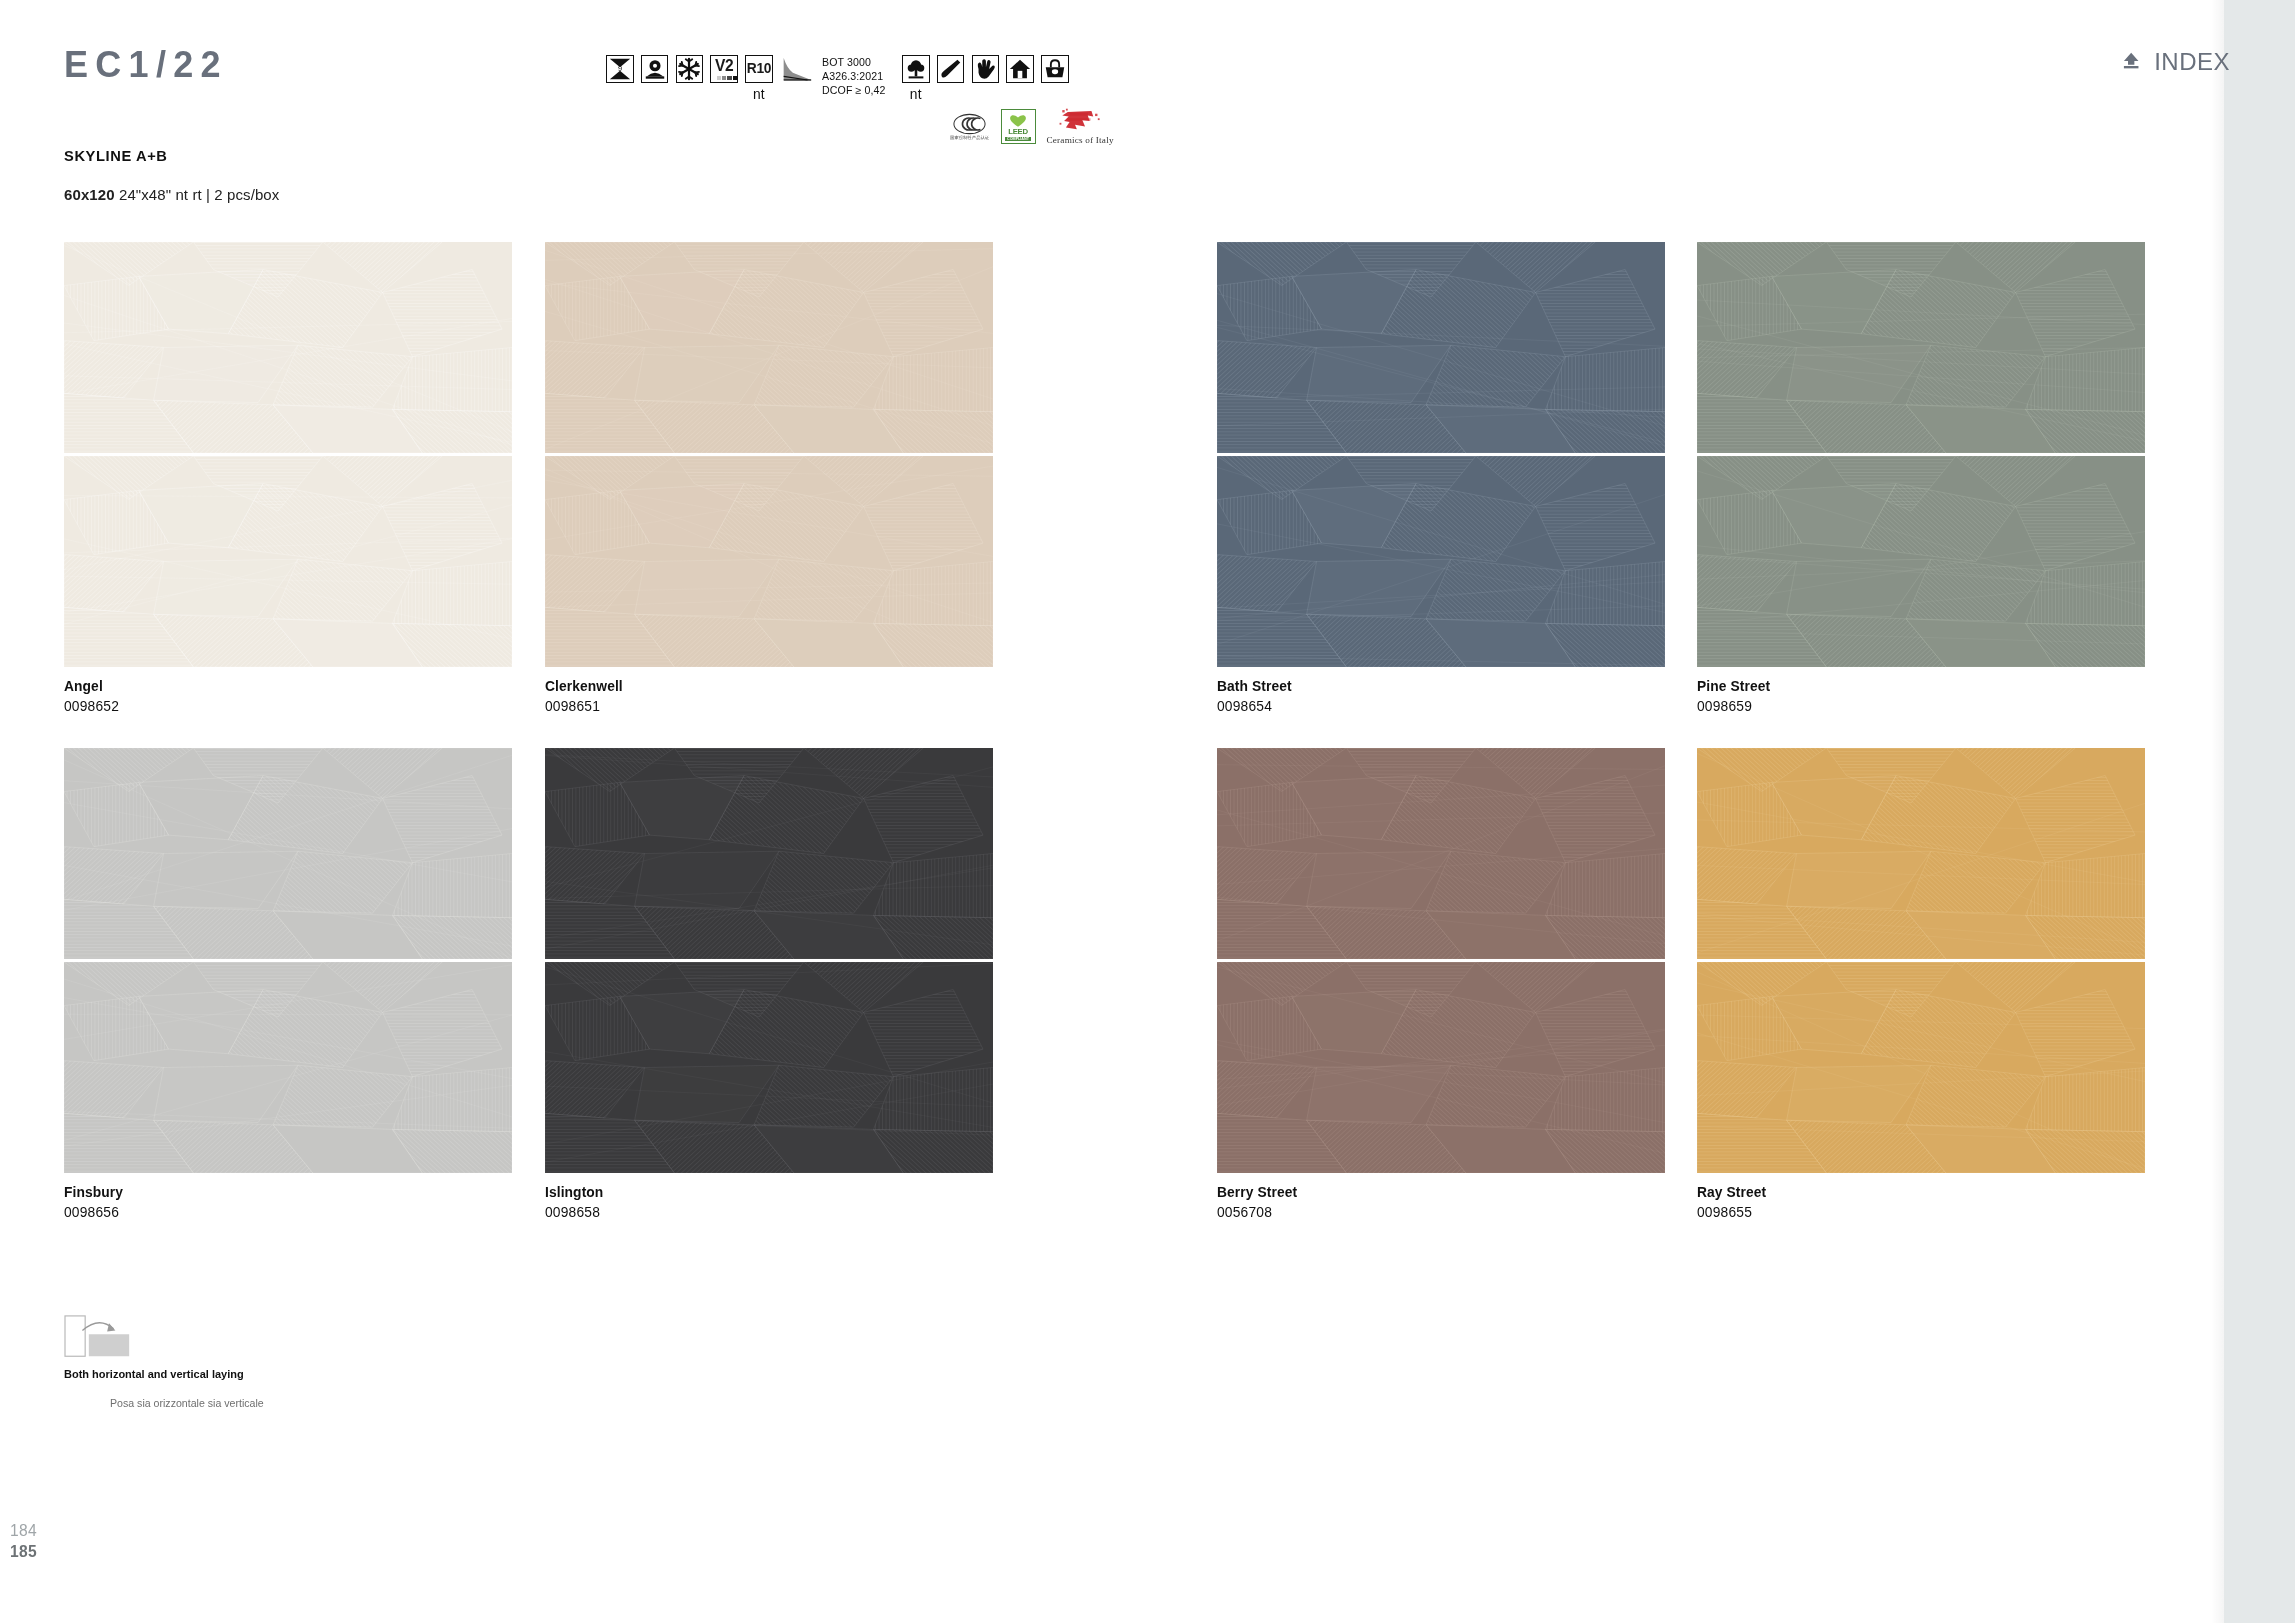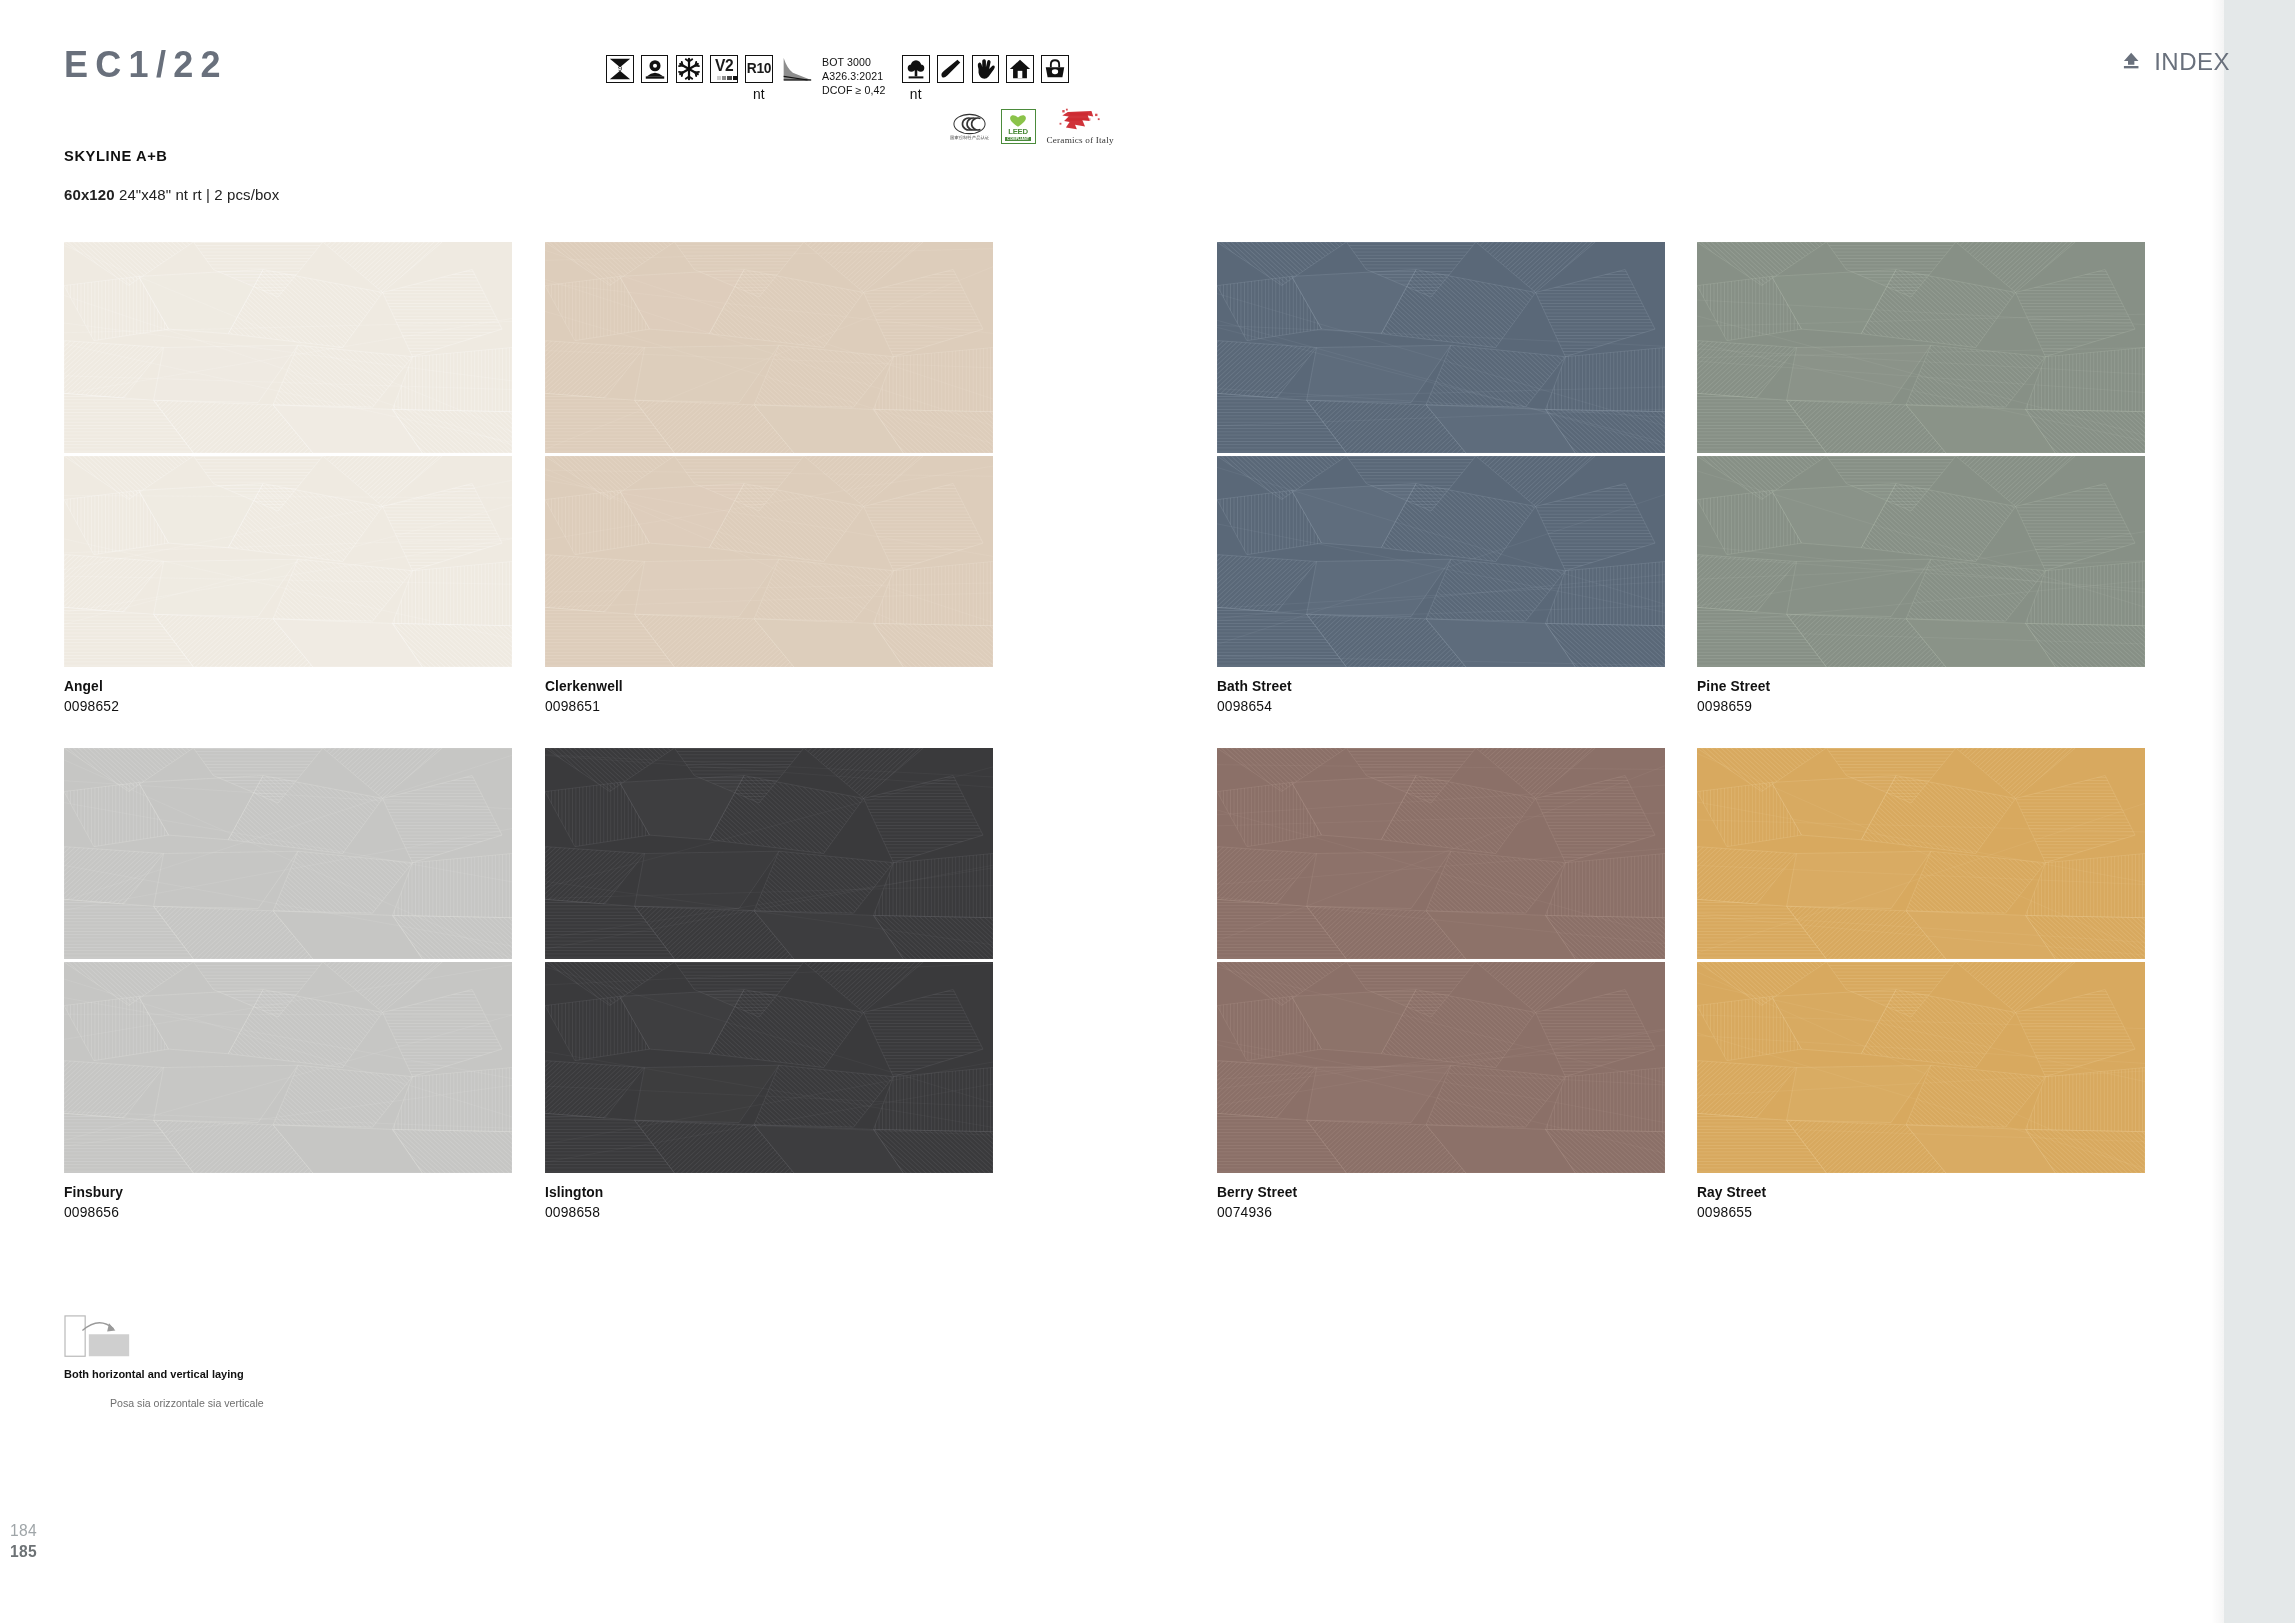--- a/index.html
+++ b/index.html
@@ -1119,21 +1119,21 @@
           <line x1="0" y1="10.9" x2="900" y2="263.4" stroke="#bda49a" stroke-width="1.2" opacity="0.175"></line>
           <line x1="0" y1="312.7" x2="900" y2="148.9" stroke="#bda49a" stroke-width="1.2" opacity="0.175"></line>
           <line x1="0" y1="256.1" x2="900" y2="181.6" stroke="#bda49a" stroke-width="1.2" opacity="0.175"></line>
           <line x1="0" y1="170.8" x2="900" y2="350.1" stroke="#bda49a" stroke-width="1.2" opacity="0.175"></line>
           <line x1="0" y1="215.5" x2="900" y2="268.2" stroke="#bda49a" stroke-width="1.2" opacity="0.175"></line>
           <line x1="0" y1="276.8" x2="900" y2="146.2" stroke="#bda49a" stroke-width="1.2" opacity="0.175"></line>
         </svg>
       </div>
       <div class="tile-caption">
         <div class="tile-name">Berry Street</div>
-        <div class="tile-code">0074936</div>
+        <div class="tile-code">0056708</div>
       </div>
     </div>
     <div class="tile-group" style="left: 1697px; top: 748px; width: 448px;">
       <div class="tile" style="width: 448px; height: 211px; background: rgb(216, 169, 95);">
         <svg viewBox="0 0 900 460" preserveAspectRatio="none">
           <defs>
             <pattern id="h122" width="7" height="7" patternUnits="userSpaceOnUse" patternTransform="rotate(0)">
               <line x1="0" y1="0" x2="7" y2="0" stroke="#f0d3a2" stroke-width="1.6" opacity="0.4675"></line>
             </pattern>
             <pattern id="d1122" width="7" height="7" patternUnits="userSpaceOnUse" patternTransform="rotate(45)">

